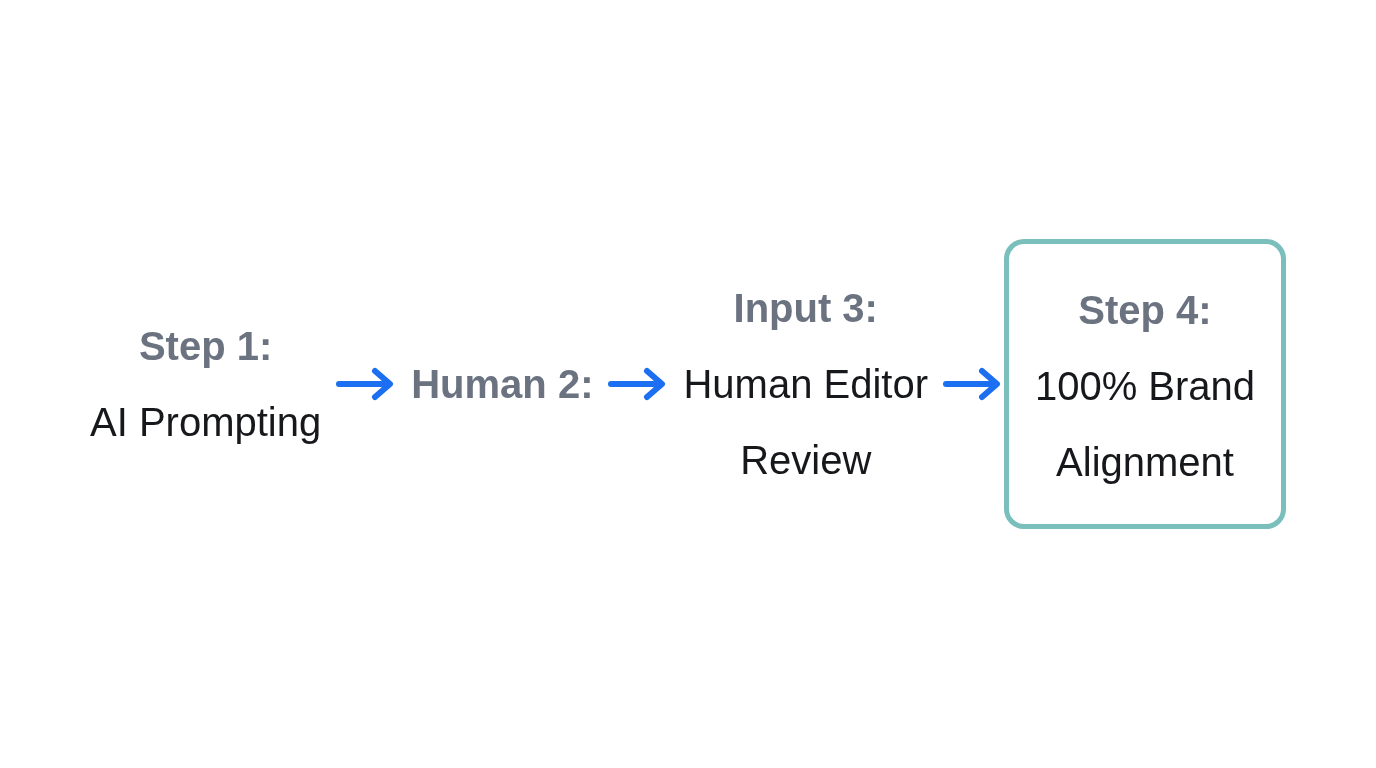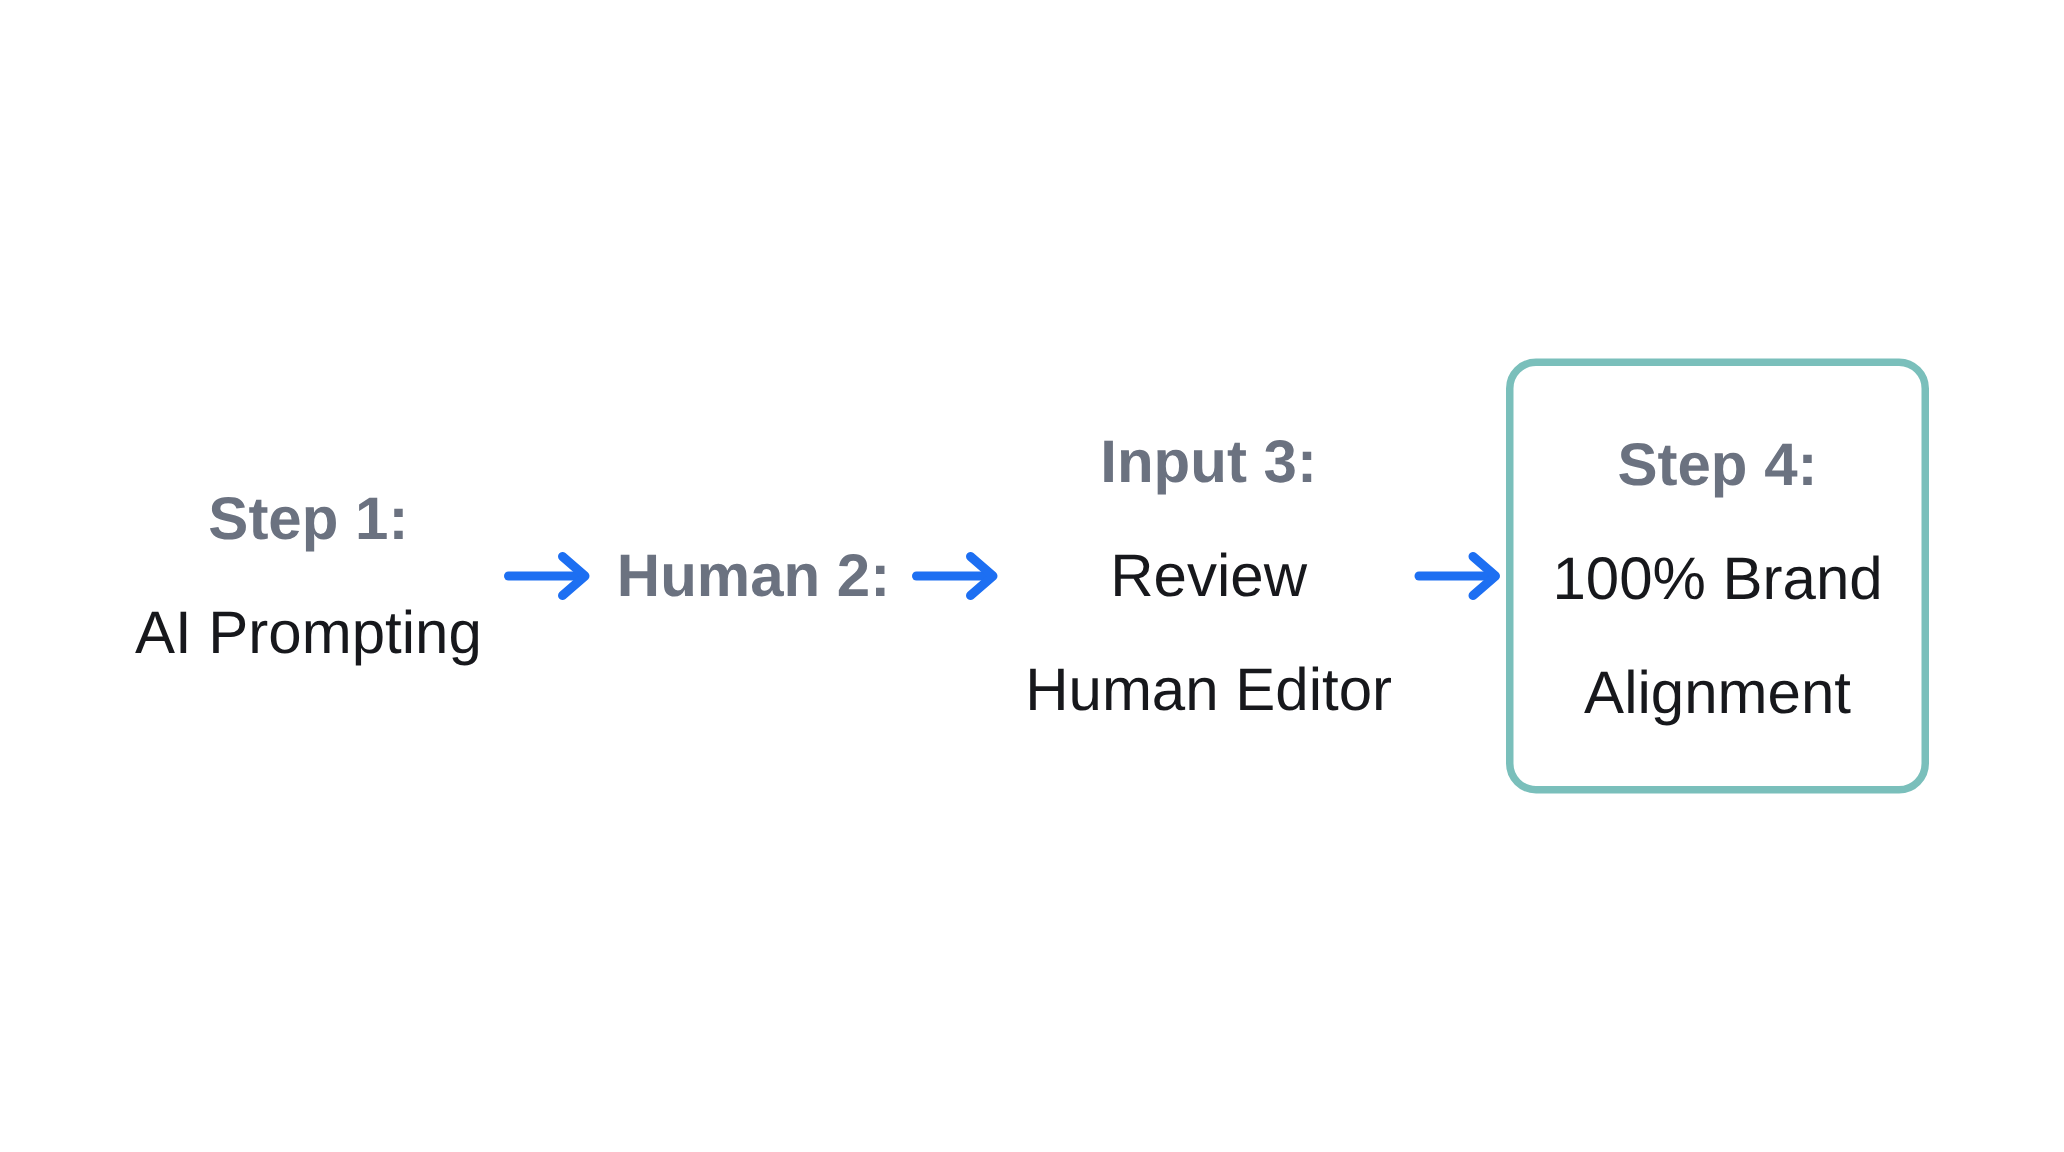--- a/index.html
+++ b/index.html
@@ -80,22 +80,22 @@
 
     <div class="arrow arrow-2">
       <svg width="62" height="40" viewBox="0 0 62 40" fill="none">
         <line x1="4" y1="20" x2="50" y2="20" stroke="#1d6ff2" stroke-width="6" stroke-linecap="round"></line>
         <path d="M40 7 L55 20 L40 33" stroke="#1d6ff2" stroke-width="6" fill="none" stroke-linecap="round" stroke-linejoin="round"></path>
       </svg>
     </div>
 
     <div class="step">
       <div class="step-heading">Input 3:</div>
+      <div class="step-line">Human Editor</div>
       <div class="step-line">Review</div>
-      <div class="step-line">Human Editor</div>
     </div>
 
     <div class="arrow arrow-3">
       <svg width="62" height="40" viewBox="0 0 62 40" fill="none">
         <line x1="4" y1="20" x2="50" y2="20" stroke="#1d6ff2" stroke-width="6" stroke-linecap="round"></line>
         <path d="M40 7 L55 20 L40 33" stroke="#1d6ff2" stroke-width="6" fill="none" stroke-linecap="round" stroke-linejoin="round"></path>
       </svg>
     </div>
 
     <div class="step highlighted">

